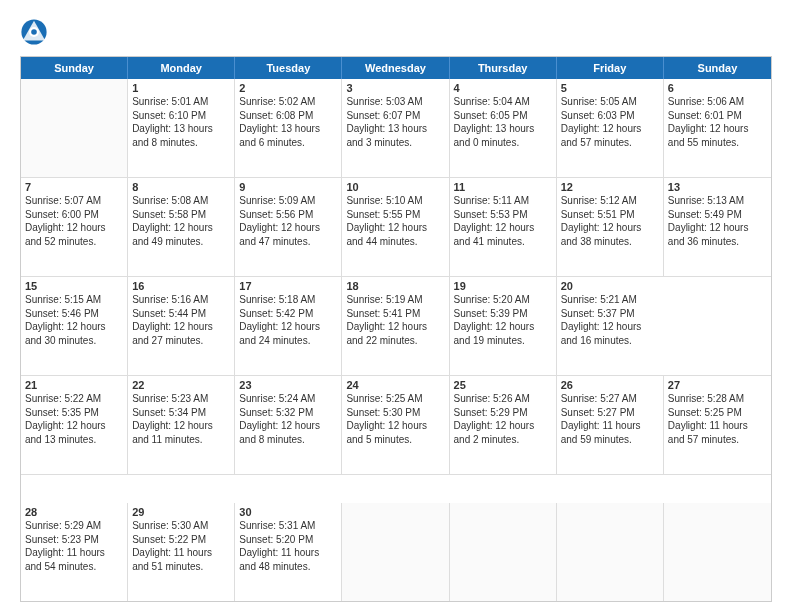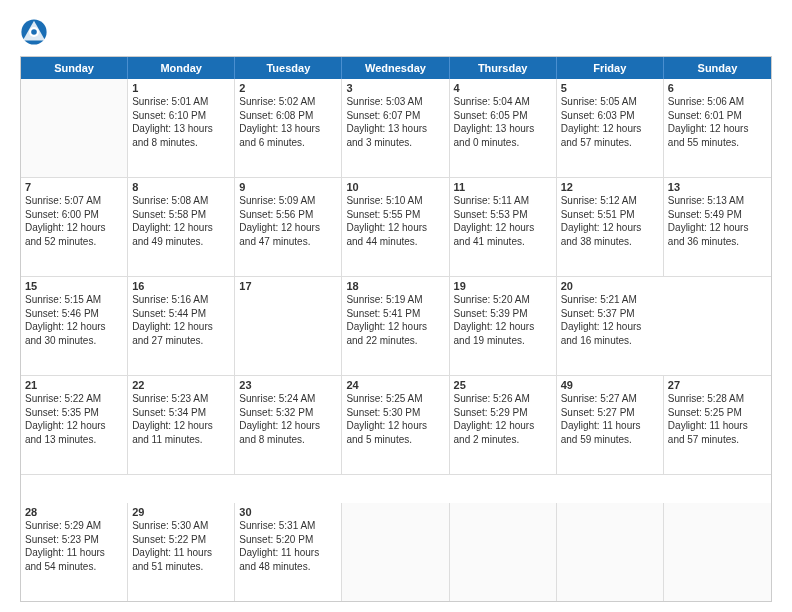--- a/index.html
+++ b/index.html
@@ -201,20 +201,21 @@
           <div class="cal-cell">
             <span class="day-num">15</span>
             <div class="cell-info">Sunrise: 5:15 AM<br>Sunset: 5:46 PM<br>Daylight: 12 hours and 30 minutes.</div>
           </div>
           <div class="cal-cell">
             <span class="day-num">16</span>
             <div class="cell-info">Sunrise: 5:16 AM<br>Sunset: 5:44 PM<br>Daylight: 12 hours and 27 minutes.</div>
           </div>
           <div class="cal-cell">
             <span class="day-num">17</span>
+            <div class="cell-info">Sunrise: 5:18 AM<br>Sunset: 5:42 PM<br>Daylight: 12 hours and 24 minutes.</div>
           </div>
           <div class="cal-cell">
             <span class="day-num">18</span>
             <div class="cell-info">Sunrise: 5:19 AM<br>Sunset: 5:41 PM<br>Daylight: 12 hours and 22 minutes.</div>
           </div>
           <div class="cal-cell">
             <span class="day-num">19</span>
             <div class="cell-info">Sunrise: 5:20 AM<br>Sunset: 5:39 PM<br>Daylight: 12 hours and 19 minutes.</div>
           </div>
           <div class="cal-cell">
@@ -237,21 +238,21 @@
           </div>
           <div class="cal-cell">
             <span class="day-num">24</span>
             <div class="cell-info">Sunrise: 5:25 AM<br>Sunset: 5:30 PM<br>Daylight: 12 hours and 5 minutes.</div>
           </div>
           <div class="cal-cell">
             <span class="day-num">25</span>
             <div class="cell-info">Sunrise: 5:26 AM<br>Sunset: 5:29 PM<br>Daylight: 12 hours and 2 minutes.</div>
           </div>
           <div class="cal-cell">
-            <span class="day-num">49</span>
+            <span class="day-num">26</span>
             <div class="cell-info">Sunrise: 5:27 AM<br>Sunset: 5:27 PM<br>Daylight: 11 hours and 59 minutes.</div>
           </div>
           <div class="cal-cell">
             <span class="day-num">27</span>
             <div class="cell-info">Sunrise: 5:28 AM<br>Sunset: 5:25 PM<br>Daylight: 11 hours and 57 minutes.</div>
           </div>
         </div>
         <div class="cal-row">
           <div class="cal-cell">
             <span class="day-num">28</span>

